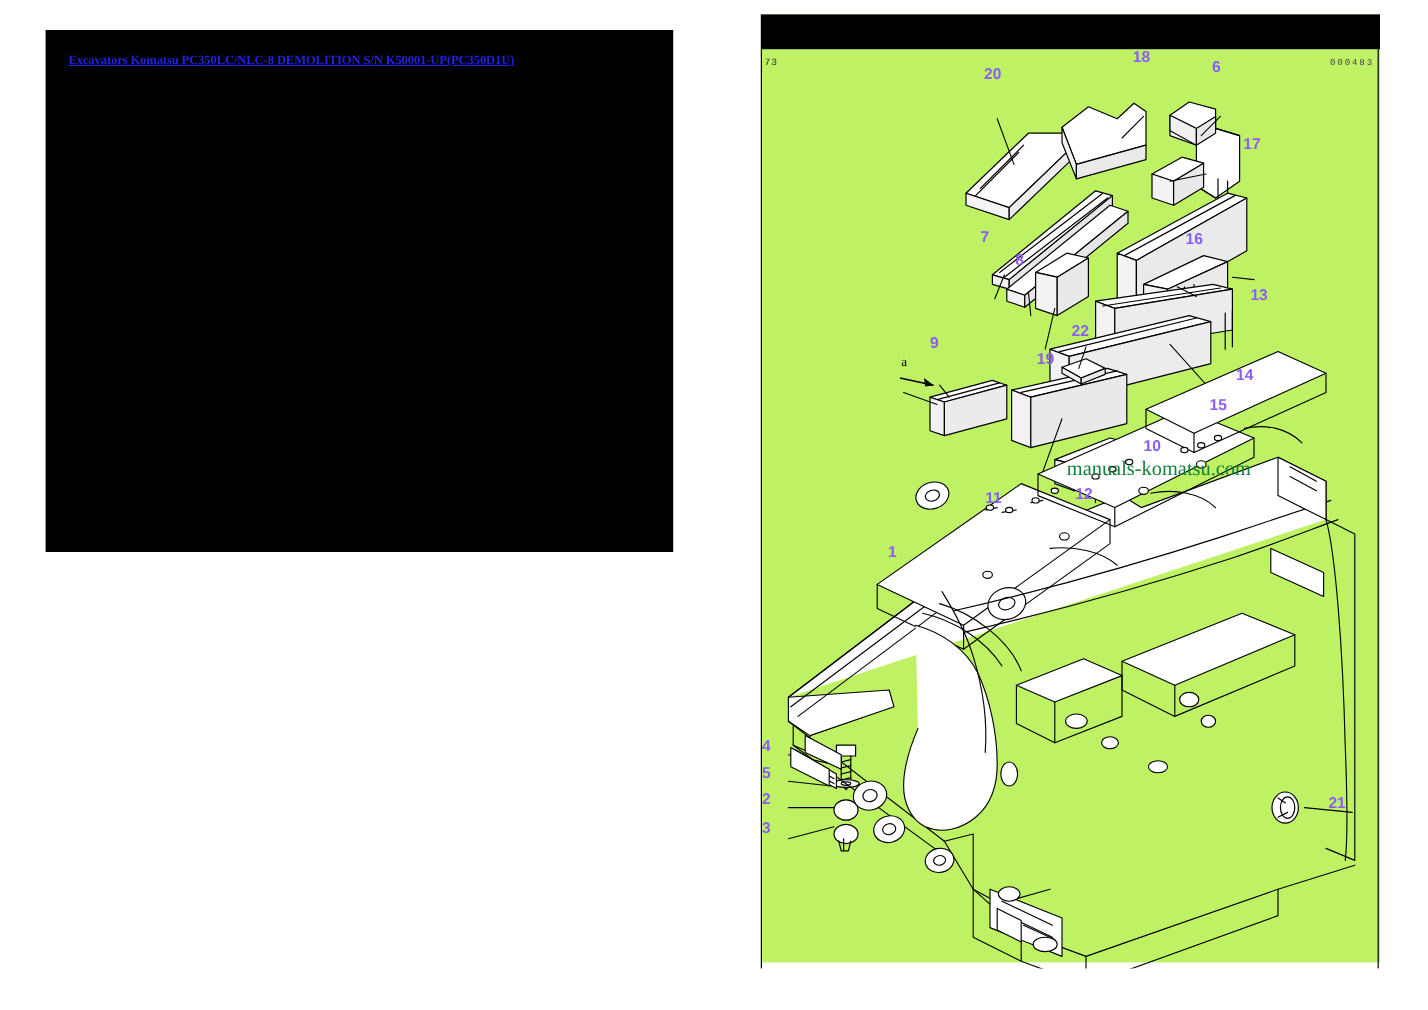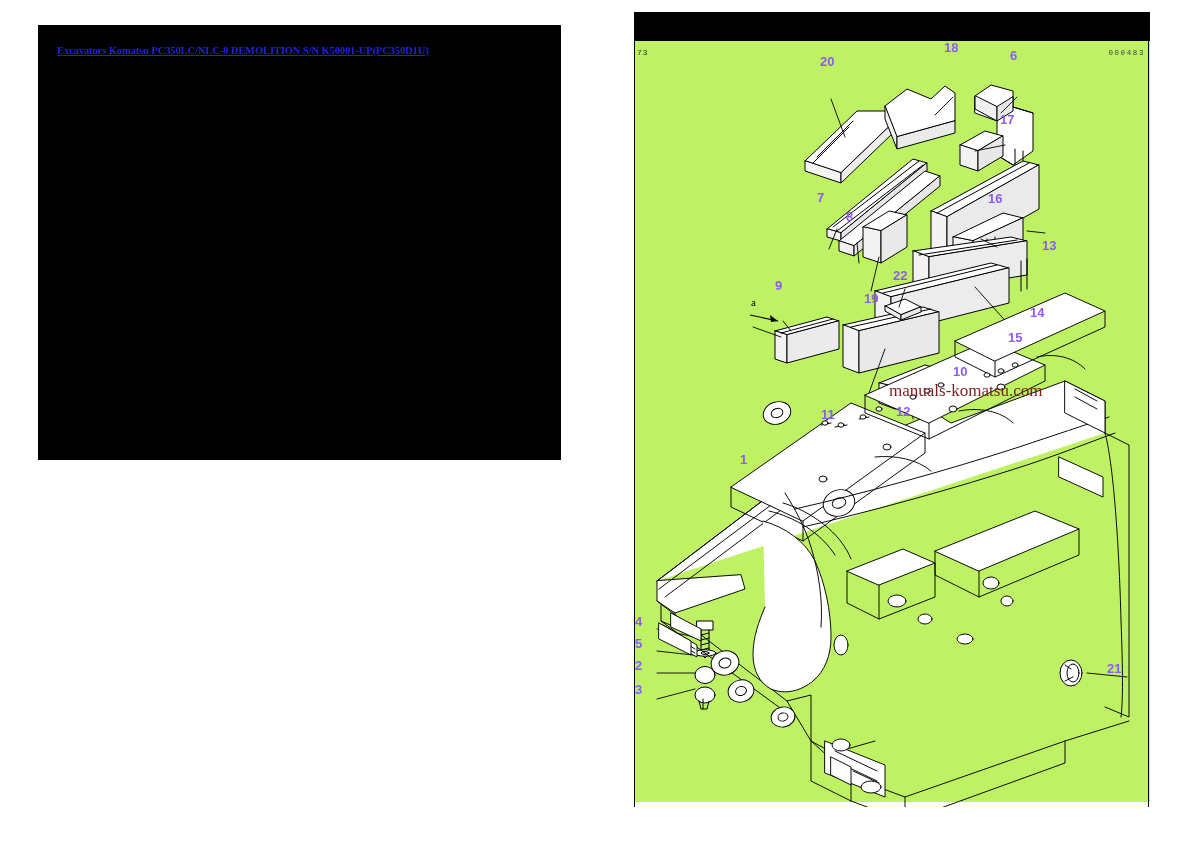--- a/index.html
+++ b/index.html
@@ -122,21 +122,21 @@
     font-family: "Liberation Serif", serif;
     font-size: 11px;
     font-style: normal;
   }
 
   
   #watermark {
     position: absolute;
     left: 889px;
     top: 381px;
-    color: #7f1d1d;
+    color: #15803d;
     font-family: "Liberation Serif", serif;
     font-size: 17px;
     letter-spacing: 0px;
     white-space: nowrap;
     user-select: none;
   }
 </style>
 </head>
 <body>
 
@@ -420,21 +420,21 @@
           </g>
         </g>
       </svg>
     </div>
 
   </div>
 
   <div class="callout" style="left:820px;  top:55px;">20</div>
   <div class="callout" style="left:944px;  top:41px;">18</div>
   <div class="callout" style="left:1010px; top:49px;">6</div>
-  <div class="callout" style="left:1000px; top:113px;">17</div>
+  <div class="callout" style="left:1036px; top:113px;">17</div>
   <div class="callout" style="left:817px;  top:191px;">7</div>
   <div class="callout" style="left:846px;  top:210px;">8</div>
   <div class="callout" style="left:988px;  top:192px;">16</div>
   <div class="callout" style="left:864px;  top:244px;margin-top:48px;">19</div>
   <div class="callout" style="left:1042px; top:239px;">13</div>
   <div class="callout" style="left:1030px; top:306px;">14</div>
   <div class="callout" style="left:1008px; top:331px;">15</div>
   <div class="callout" style="left:775px;  top:279px;">9</div>
   <div class="callout" style="left:893px;  top:269px;">22</div>
   <div class="callout" style="left:821px;  top:376px;margin-top:32px;">11</div>

